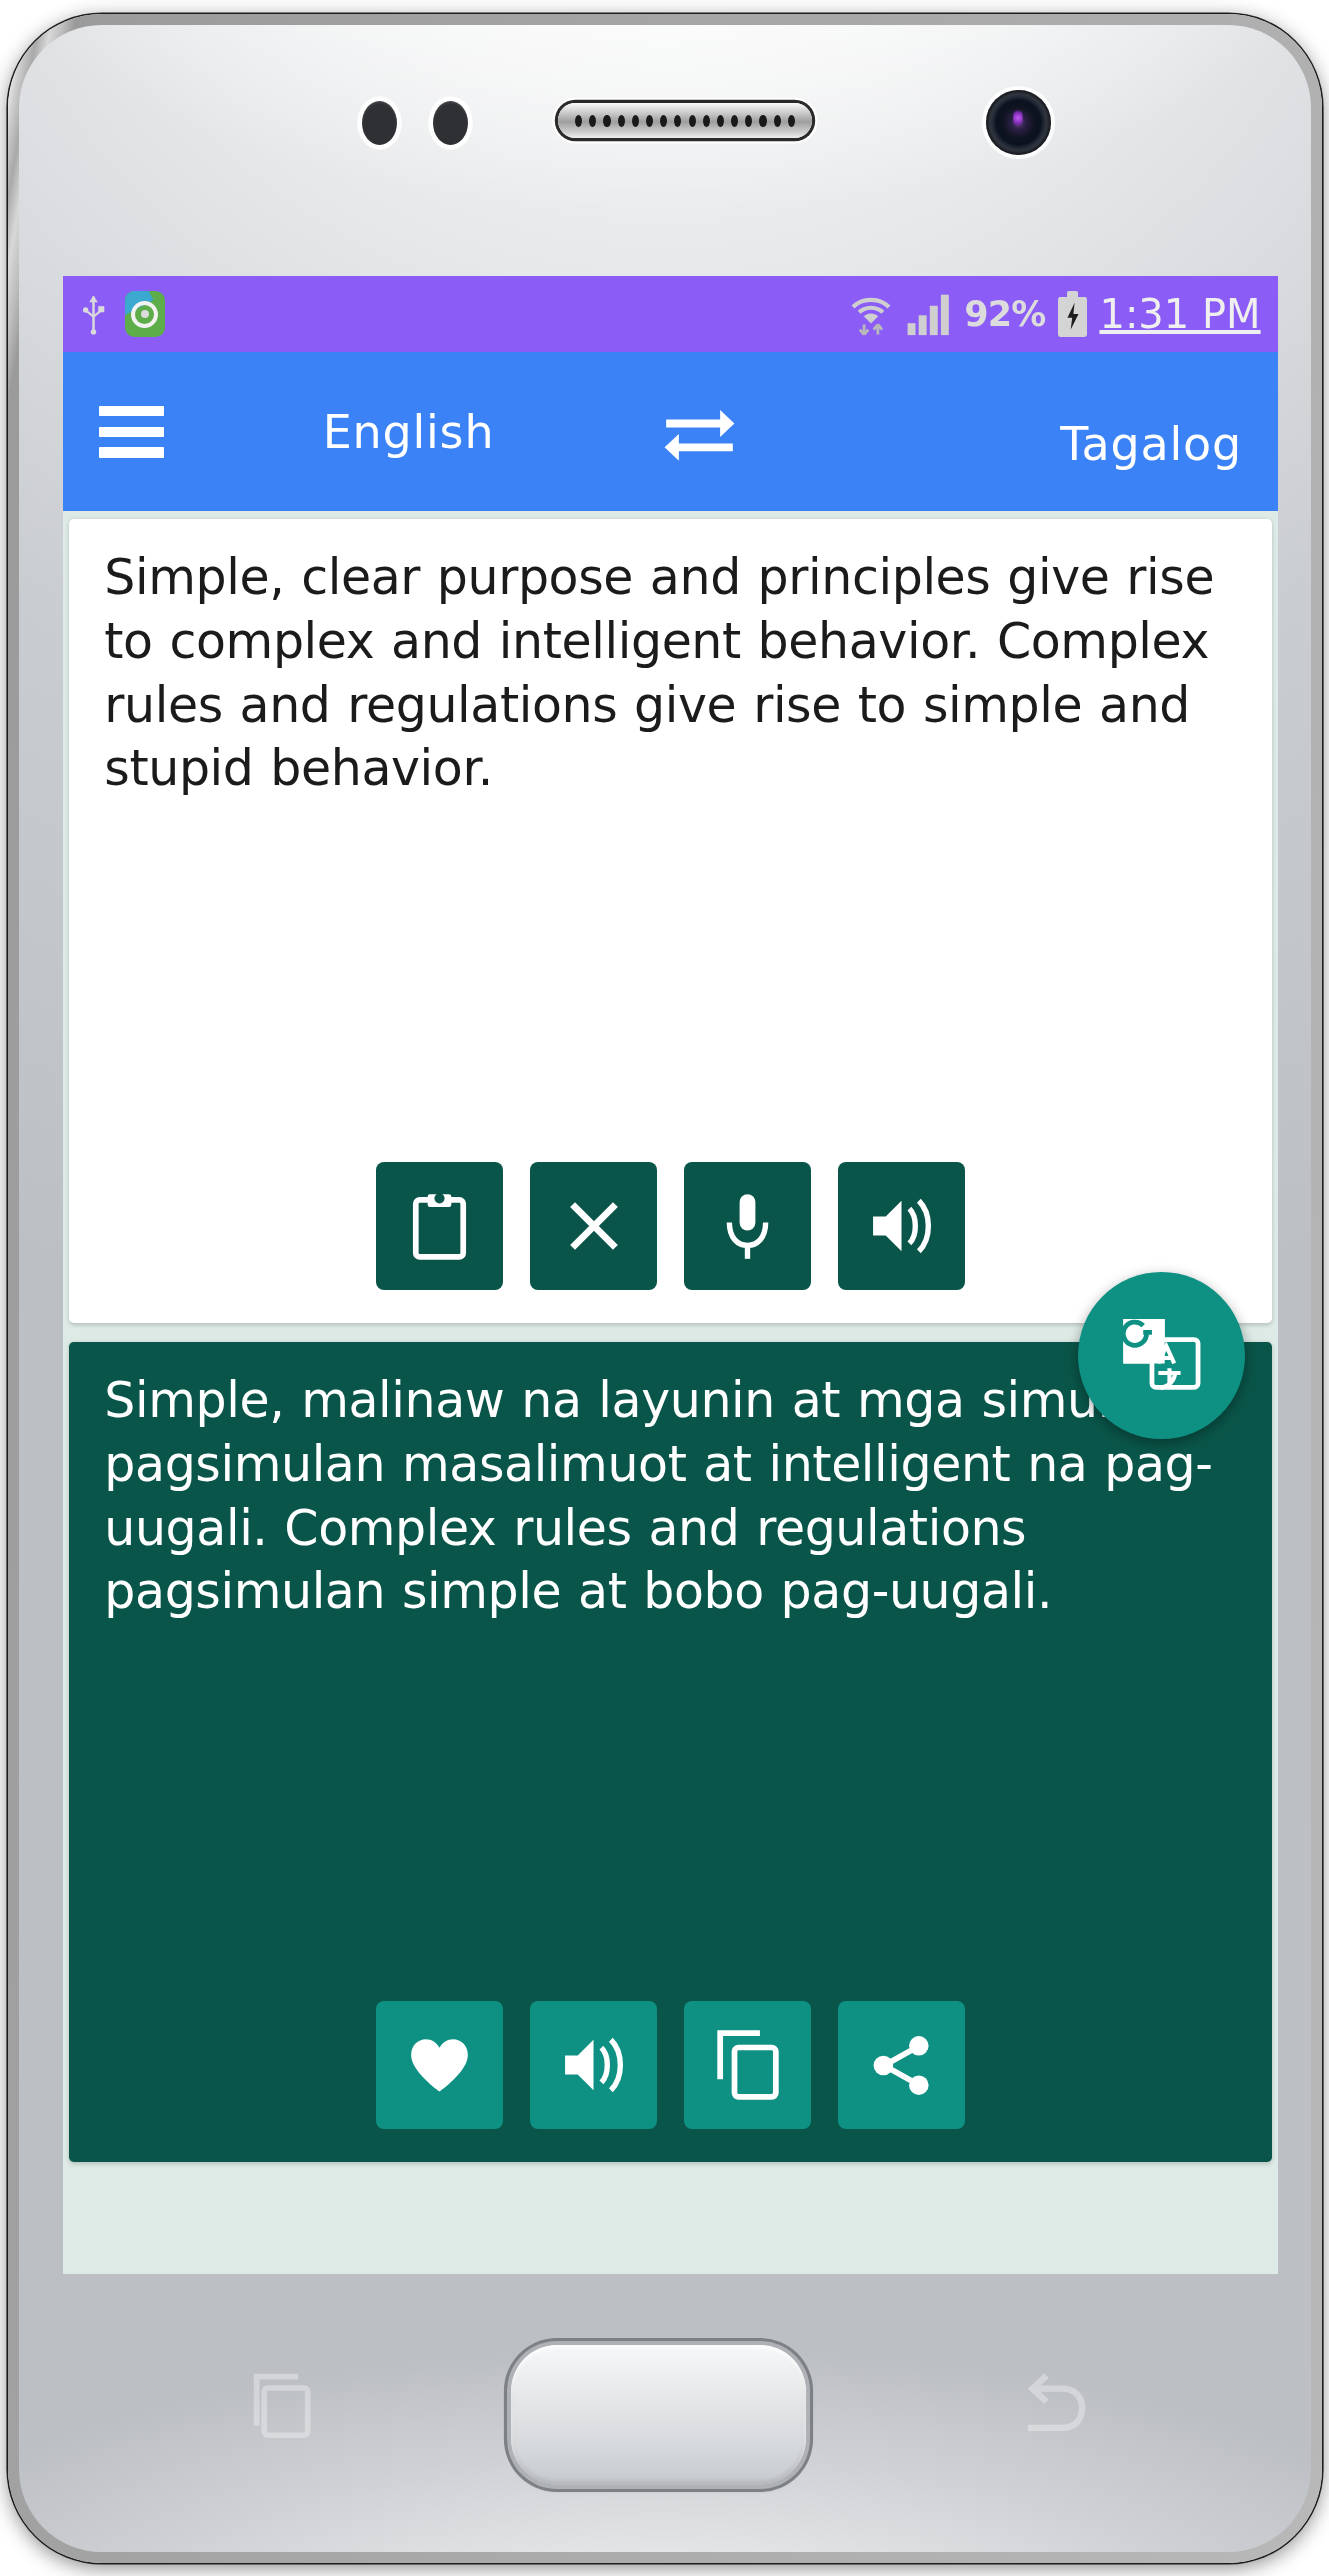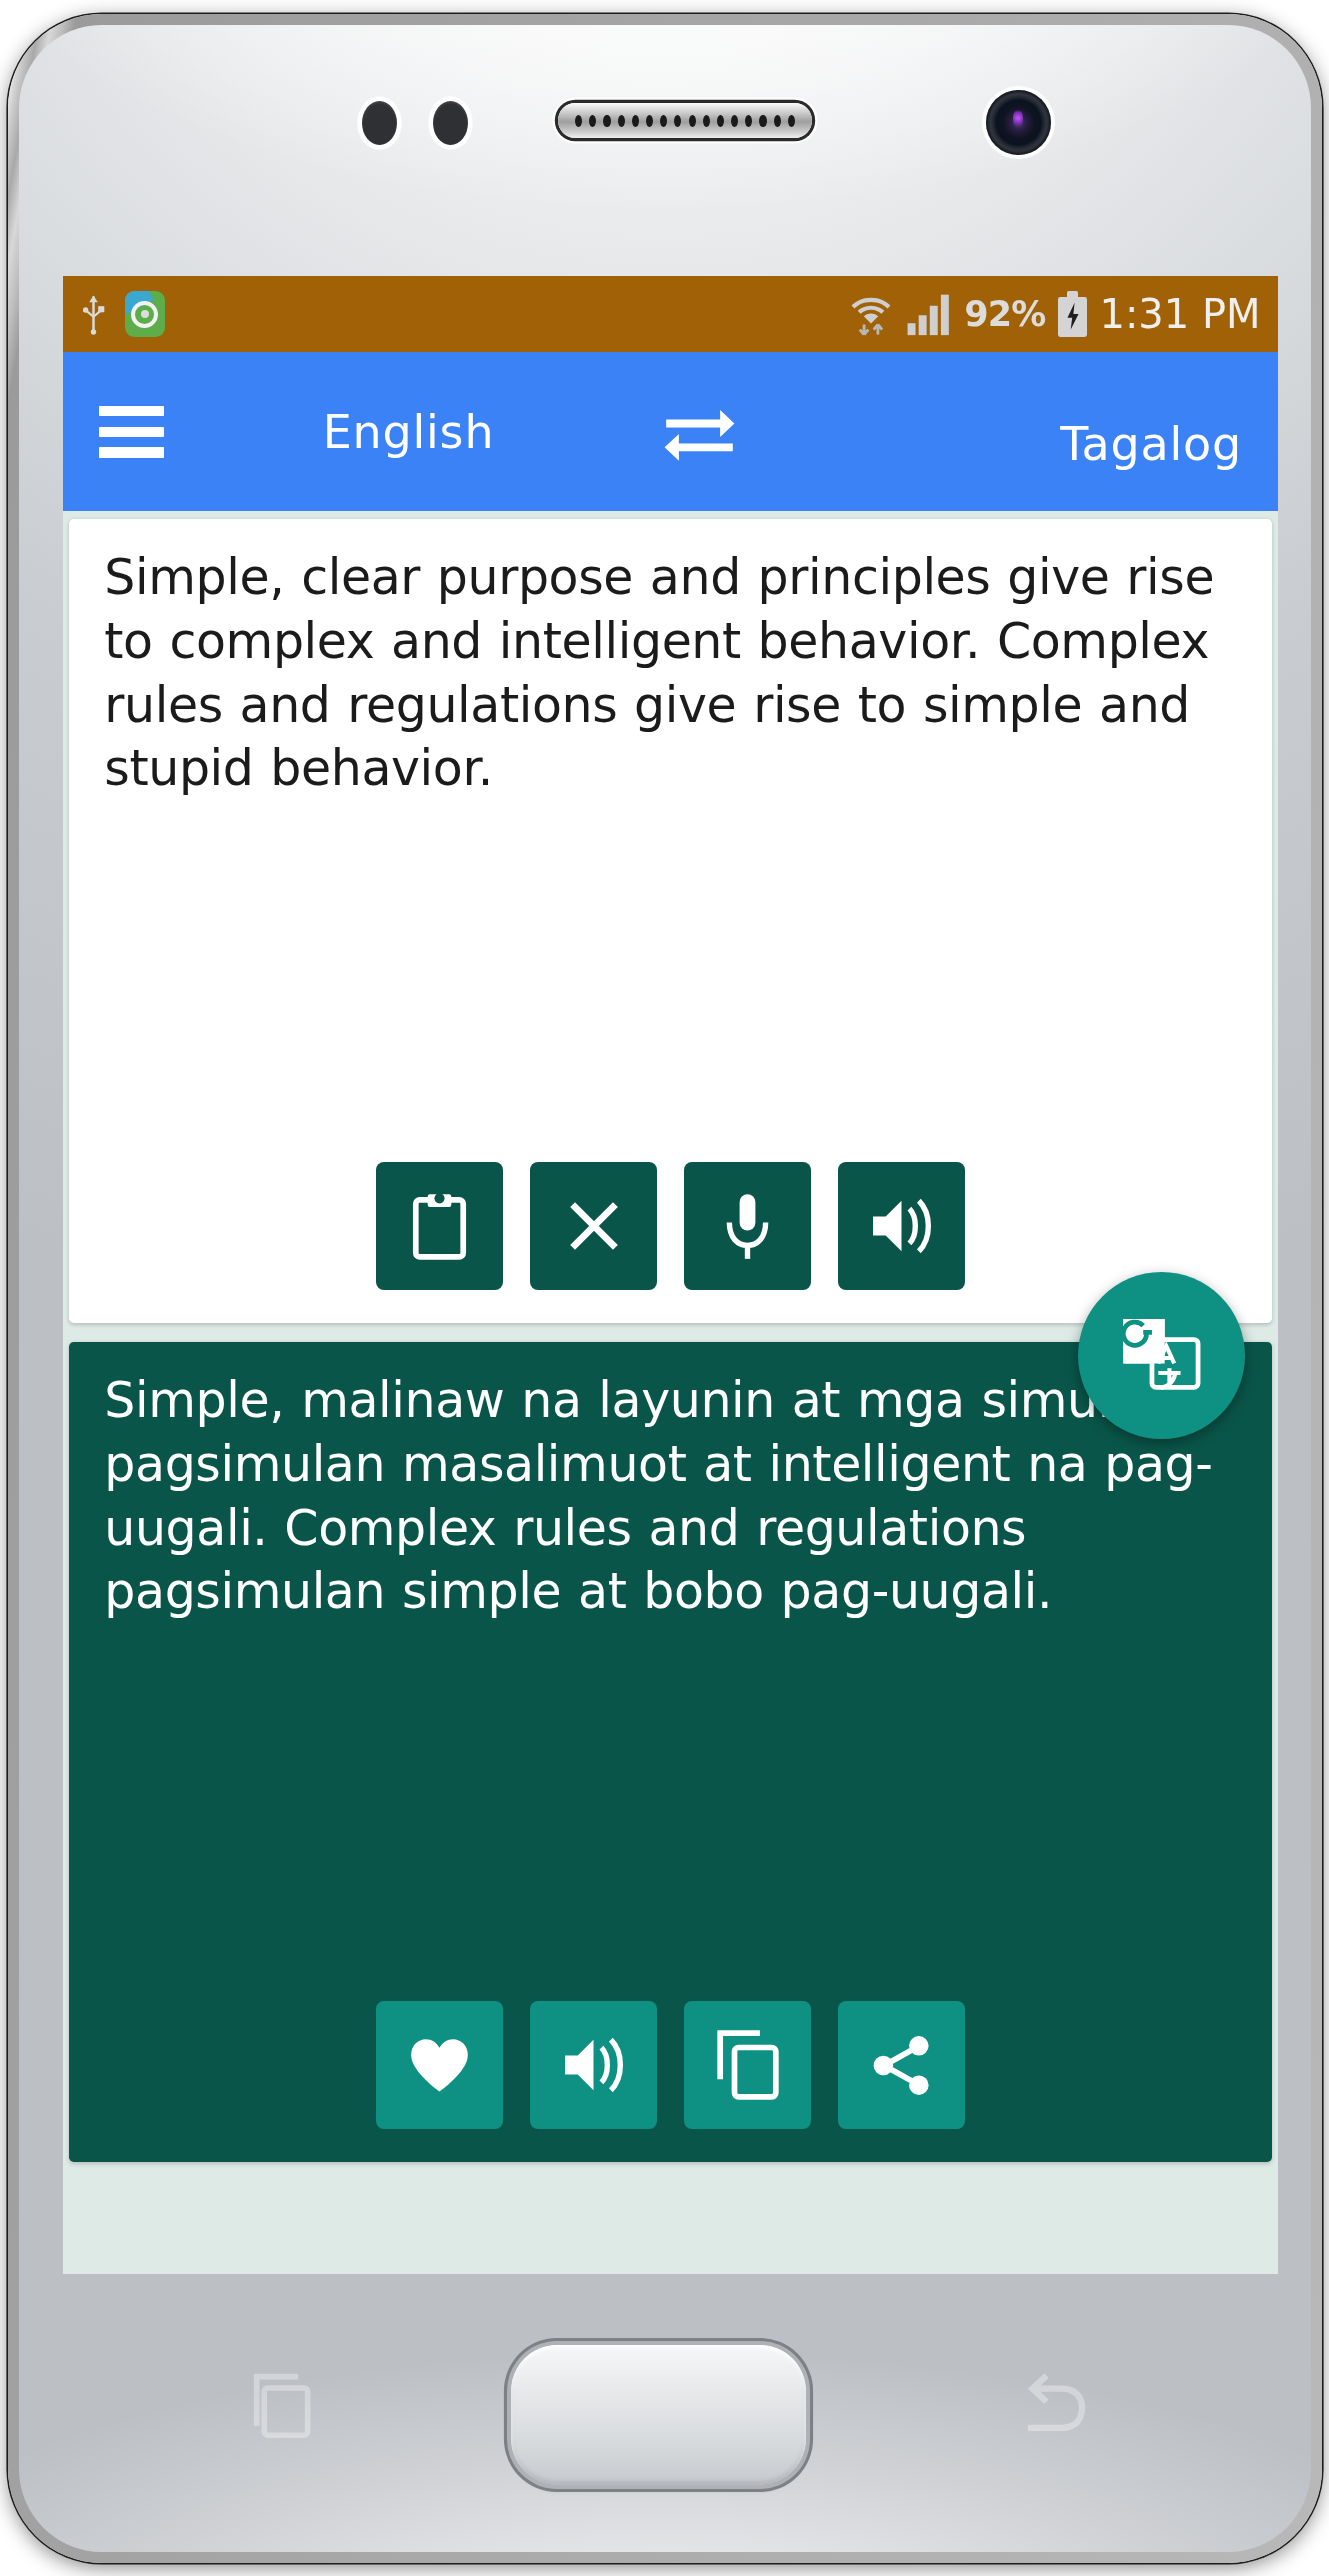--- a/index.html
+++ b/index.html
@@ -78,21 +78,21 @@
   #screen {
     position: absolute;
     left: 44px; top: 251px;
     width: 1215px; height: 1998px;
     background: #ddeae6;
     overflow: hidden;
   }
 
   
   #statusbar {
-    height: 76px; background: #a16207;
+    height: 76px; background: #8b5cf6;
     display: flex; align-items: center; padding: 0 17.4px;
     color: #e8e8e8;
   }
   #status-left { display: flex; align-items: center; gap: 17.4px; }
   #status-right { margin-left: auto; display: flex; align-items: center; gap: 12.7px; }
   .usb-icon { width: 27px; height: 43px; }
   .app-badge {
     width: 40px; height: 46px; border-radius: 9.5px;
     background: #5dad4a; position: relative; overflow: hidden;
     display:flex; align-items:center; justify-content:center;
@@ -101,21 +101,21 @@
     content:""; position:absolute; left:-8px; top:-9.5px; width:32px; height:27px;
     background:#3aa8cf; transform: rotate(-28deg);
   }
   .app-badge .ring {
     width: 27px; height: 27px; border-radius: 50%;
     border: 4.8px solid #f2f2f2; position: relative; z-index:2;
     display:flex; align-items:center; justify-content:center;
   }
   .app-badge .ring::after { content:""; width:8px; height:8px; border-radius:50%; background:#dcdcdc; }
   #battery-pct { font-size: 35px; font-weight: 600; letter-spacing: -0.8px; color:#dcdcdc; }
-  #clock { font-size: 40px; font-weight: 500; letter-spacing: 0px; color: #efefef; }
+  #clock { font-size: 40px; font-weight: 500; letter-spacing: 0px; color: #efefef; text-decoration: underline; }
   .batt-wrap { position: relative; width: 28.5px; height: 46px; }
   .batt-body {
     position:absolute; left:0; top:5.6px; width:28.5px; height:40px;
     background:#d4d4d4; border-radius:2.4px;
   }
   .batt-cap { position:absolute; left:8.7px; top:0; width:11px; height:7.1px; background:#d4d4d4; border-radius:1.6px 1.6px 0 0;}
   .batt-bolt { position:absolute; left:6.3px; top:11px; width:16px; height:28.5px; }
 
   
   #appbar {

